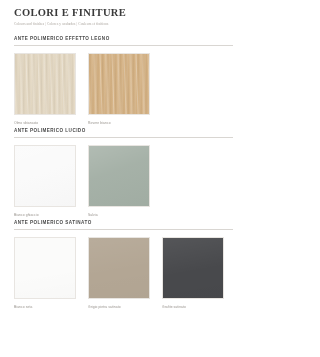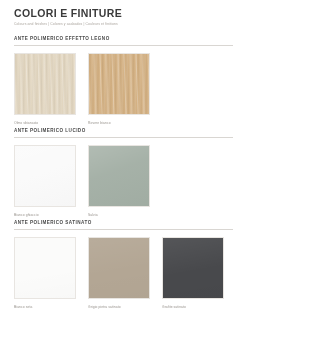--- a/index.html
+++ b/index.html
@@ -14,21 +14,21 @@
 
   .page {
     width: 247px;
     height: 357px;
     background: #ffffff;
     padding: 7px 14px 0 14px;
     position: relative;
   }
 
   
-  .masthead { margin-bottom: 7px; }
+  .masthead { margin-bottom: 7px; font-family: Liberation Serif, serif; }
 
   .page-title {
     font-size: 10.5px;
     font-weight: bold;
     letter-spacing: 0.35px;
     color: #3a3a3a;
     line-height: 12px;
     white-space: nowrap;
   }
 

